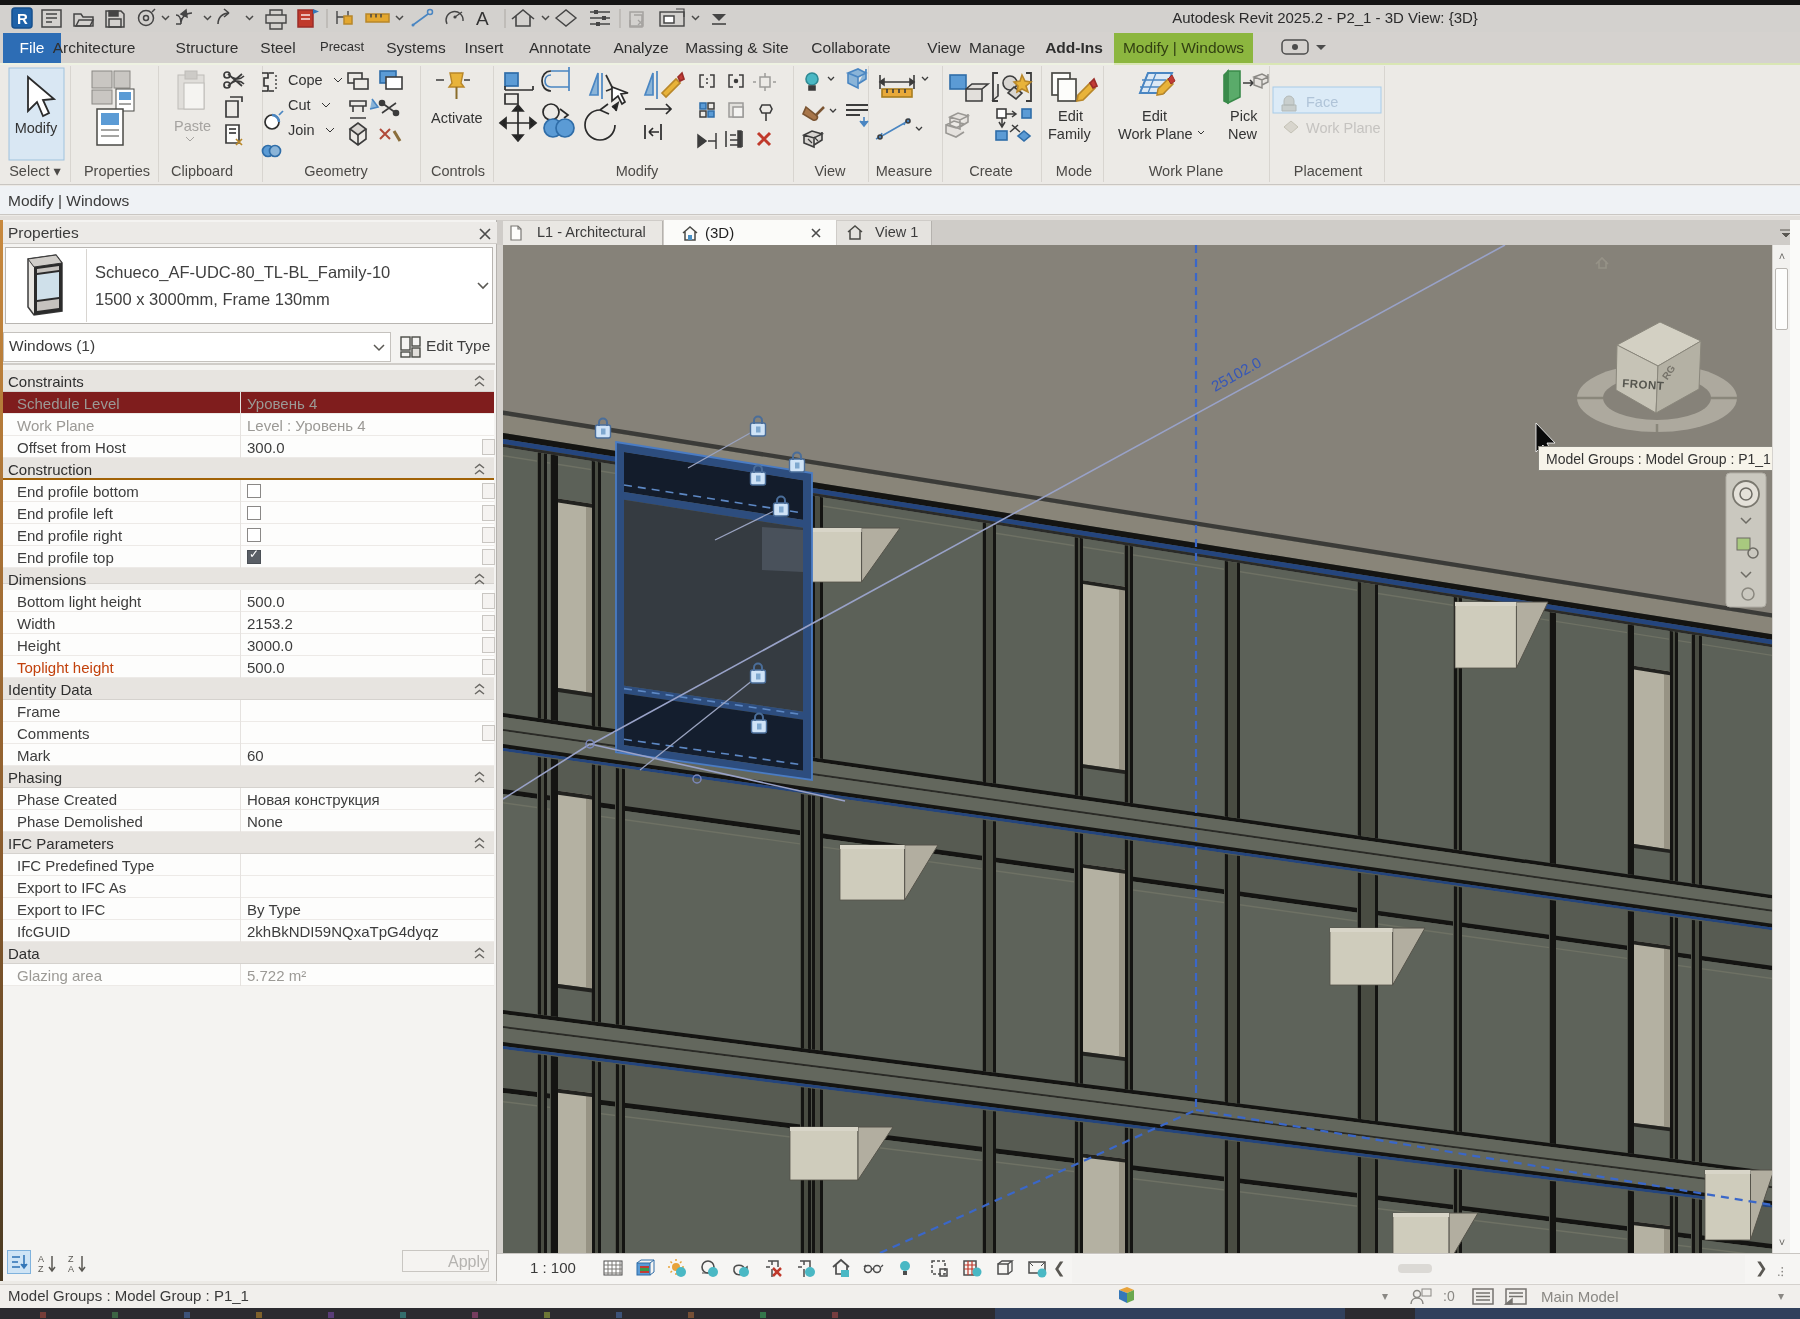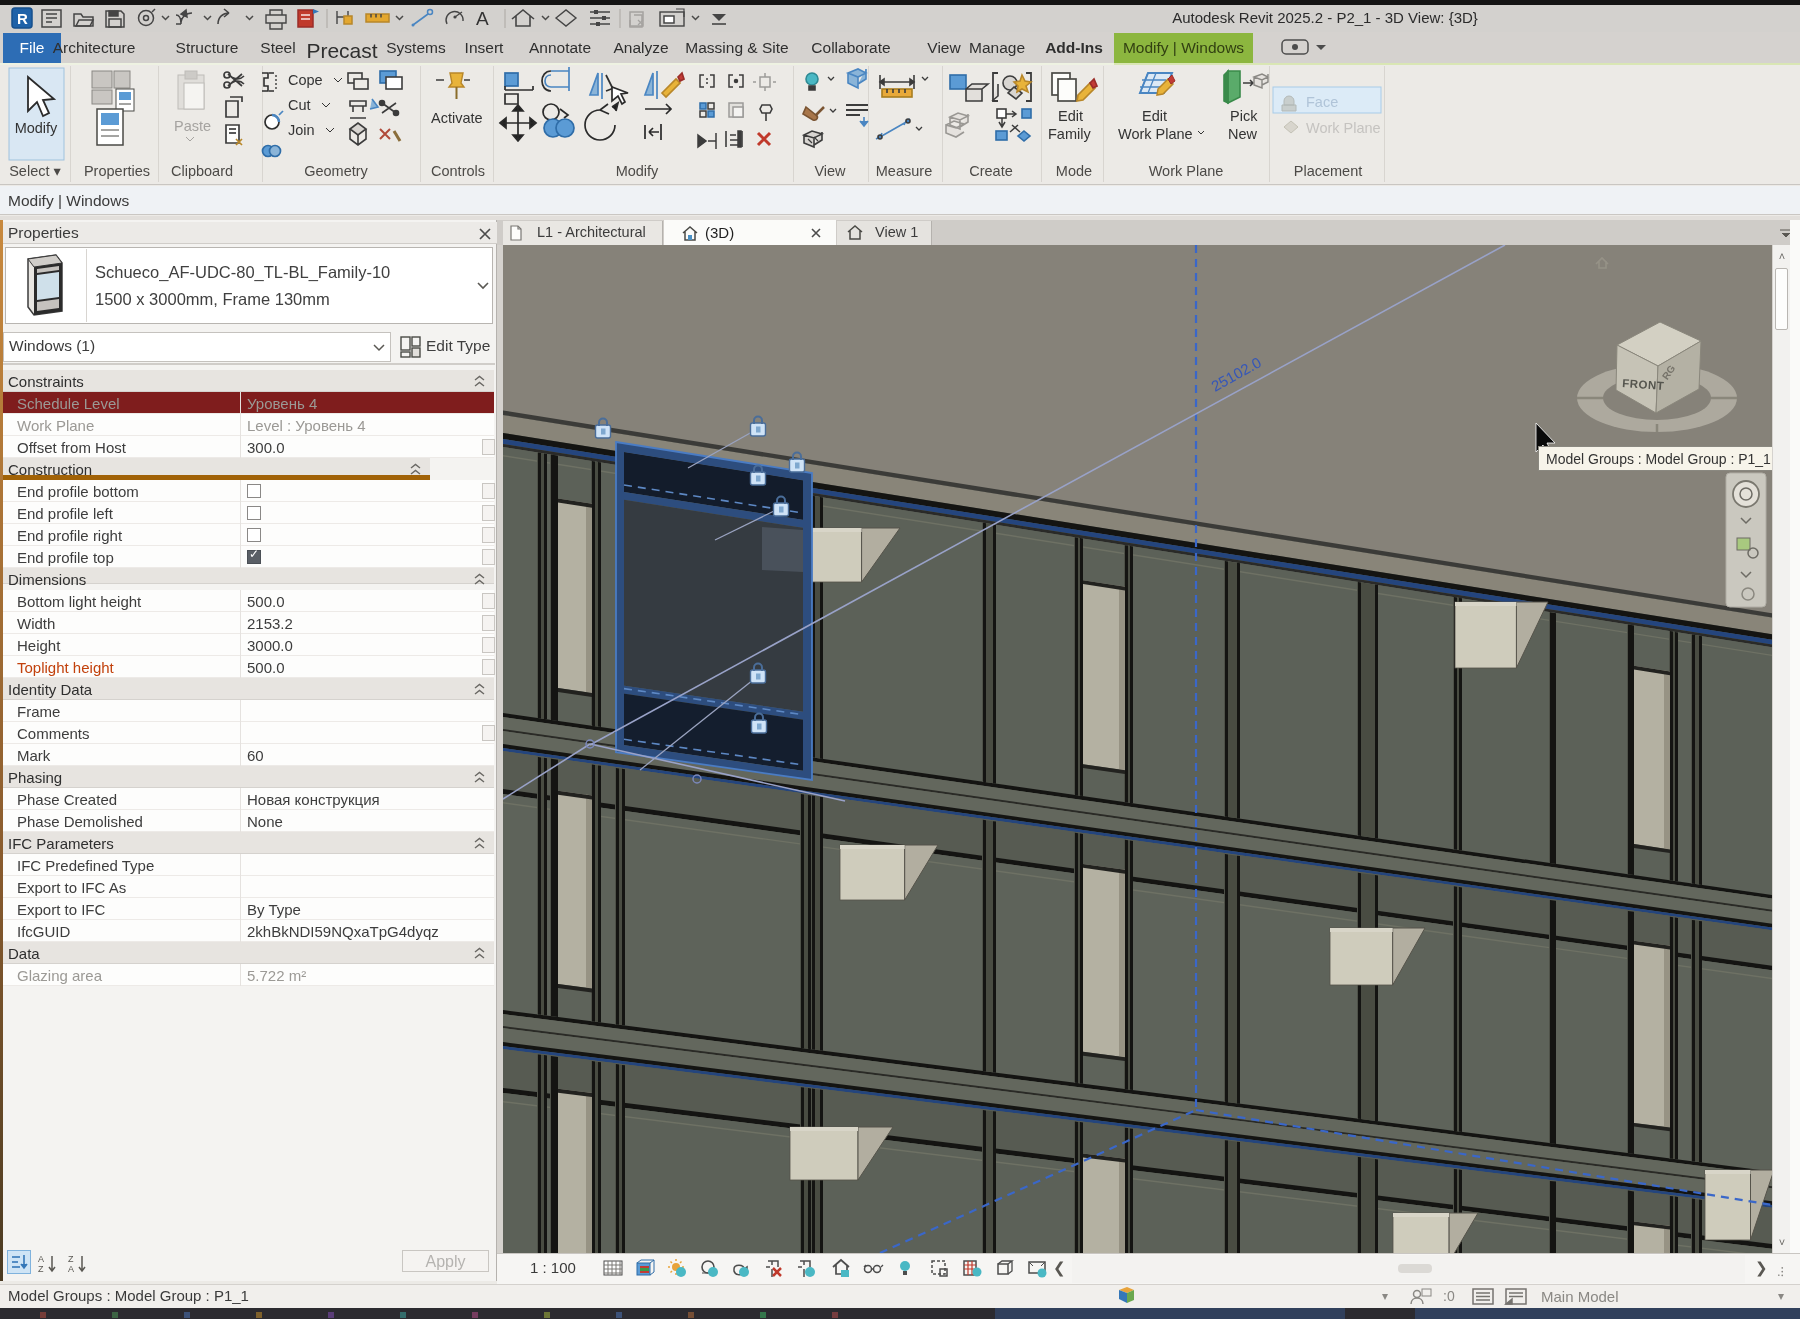--- a/index.html
+++ b/index.html
@@ -75,21 +75,21 @@
           <line x1="712" y1="19" x2="726" y2="19" stroke-width="1.6"></line>
 </g>
       </svg>
       <div style="position:absolute;left:1325px;top:9px;transform:translateX(-50%);font-size:15px;color:#2b2b2b;font-weight:normal;white-space:nowrap">Autodesk Revit 2025.2 - P2_1 - 3D View: {3D}</div>
     </div>
     <div style="position:absolute;left:0;top:32px;width:1800px;height:31px;background:#d5d2cf">
       <div style="position:absolute;left:3px;top:1px;width:58px;height:30px;background:#2d6db5;color:#fff;font-size:15.5px;text-align:center;line-height:30px">File</div>
       <div style="position:absolute;left:94px;top:7px;transform:translateX(-50%);font-size:15.5px;color:#2f2f2f;font-weight:normal;white-space:nowrap">Architecture</div>
       <div style="position:absolute;left:207px;top:7px;transform:translateX(-50%);font-size:15.5px;color:#2f2f2f;font-weight:normal;white-space:nowrap">Structure</div>
       <div style="position:absolute;left:278px;top:7px;transform:translateX(-50%);font-size:15.5px;color:#2f2f2f;font-weight:normal;white-space:nowrap">Steel</div>
-      <div style="position:absolute;left:342px;top:7px;transform:translateX(-50%);font-size:21px;color:#2f2f2f;font-weight:normal;white-space:nowrap">Precast</div>
+      <div style="position:absolute;left:342px;top:7px;transform:translateX(-50%);font-size:13px;color:#2f2f2f;font-weight:normal;white-space:nowrap">Precast</div>
       <div style="position:absolute;left:416px;top:7px;transform:translateX(-50%);font-size:15.5px;color:#2f2f2f;font-weight:normal;white-space:nowrap">Systems</div>
       <div style="position:absolute;left:484px;top:7px;transform:translateX(-50%);font-size:15.5px;color:#2f2f2f;font-weight:normal;white-space:nowrap">Insert</div>
       <div style="position:absolute;left:560px;top:7px;transform:translateX(-50%);font-size:15.5px;color:#2f2f2f;font-weight:normal;white-space:nowrap">Annotate</div>
       <div style="position:absolute;left:641px;top:7px;transform:translateX(-50%);font-size:15.5px;color:#2f2f2f;font-weight:normal;white-space:nowrap">Analyze</div>
       <div style="position:absolute;left:737px;top:7px;transform:translateX(-50%);font-size:15.5px;color:#2f2f2f;font-weight:normal;white-space:nowrap">Massing &amp; Site</div>
       <div style="position:absolute;left:851px;top:7px;transform:translateX(-50%);font-size:15.5px;color:#2f2f2f;font-weight:normal;white-space:nowrap">Collaborate</div>
       <div style="position:absolute;left:944px;top:7px;transform:translateX(-50%);font-size:15.5px;color:#2f2f2f;font-weight:normal;white-space:nowrap">View</div>
       <div style="position:absolute;left:997px;top:7px;transform:translateX(-50%);font-size:15.5px;color:#2f2f2f;font-weight:normal;white-space:nowrap">Manage</div>
       <div style="position:absolute;left:1074px;top:7px;transform:translateX(-50%);font-size:15.5px;color:#2f2f2f;font-weight:bold;white-space:nowrap">Add-Ins</div>
       <div style="position:absolute;left:1114px;top:1px;width:139px;height:30px;background:#8cb63f;color:#324012;font-size:15.5px;text-align:center;line-height:30px">Modify | Windows</div>
@@ -383,21 +383,21 @@
           <span style="position:absolute;left:244px;top:3px;font-size:15px;color:#9b9995">Уровень 4</span>
         </div><div style="position:absolute;left:3px;top:194px;width:491px;height:22px;background:#fdfdfc;border-bottom:1px solid #edeae7">
           <span style="position:absolute;left:14px;top:3px;font-size:15px;color:#9b9995">Work Plane</span>
           <span style="position:absolute;left:237px;top:0;width:1px;height:22px;background:#e5e2df"></span>
           <span style="position:absolute;left:244px;top:3px;font-size:15px;color:#9b9995">Level : Уровень 4</span>
         </div><div style="position:absolute;left:3px;top:216px;width:491px;height:22px;background:#fdfdfc;border-bottom:1px solid #edeae7">
           <span style="position:absolute;left:14px;top:3px;font-size:15px;color:#3d3d3d">Offset from Host</span>
           <span style="position:absolute;left:237px;top:0;width:1px;height:22px;background:#e5e2df"></span>
           <span style="position:absolute;left:244px;top:3px;font-size:15px;color:#3d3d3d">300.0</span>
           <span style="position:absolute;left:479px;top:3px;width:13px;height:16px;background:#f5f3f1;border:1px solid #c9c6c2"></span>
-        </div><div style="position:absolute;left:3px;top:238px;width:427px;height:22px;background:#e7e4e0;border-bottom:5px solid #a16207">
+        </div><div style="position:absolute;left:3px;top:238px;width:491px;height:22px;background:#e7e4e0;border-bottom:2px solid #a16207">
           <span style="position:absolute;left:5px;top:3px;font-size:15px;color:#2f2f2f">Construction</span>
           <svg width="13" height="14" viewBox="0 0 13 14" style="position:absolute;right:8px;top:4px">
             <path d="M2 6 l4.5 -3.5 4.5 3.5 M2 12 l4.5 -3.5 4.5 3.5" fill="none" stroke="#6a6864" stroke-width="1.4"></path>
           </svg>
         </div><div style="position:absolute;left:3px;top:260px;width:491px;height:22px;background:#fdfdfc;border-bottom:1px solid #edeae7">
           <span style="position:absolute;left:14px;top:3px;font-size:15px;color:#3d3d3d">End profile bottom</span>
           <span style="position:absolute;left:237px;top:0;width:1px;height:22px;background:#e5e2df"></span>
           <span style="position:absolute;left:244px;top:4px;width:14px;height:14px;background:#fff;border:1px solid #8a8886"></span>
           <span style="position:absolute;left:479px;top:3px;width:13px;height:16px;background:#f5f3f1;border:1px solid #c9c6c2"></span>
         </div><div style="position:absolute;left:3px;top:282px;width:491px;height:22px;background:#fdfdfc;border-bottom:1px solid #edeae7">
@@ -516,21 +516,21 @@
             <path d="M14 2 v14 m-3 -3 l3 4 3 -4"></path>
           </g>
         </svg>
 <svg width="20" height="20" viewBox="0 0 20 20" style="position:absolute;left:68px;top:1034px">
           <g stroke="#5a5853" stroke-width="1.5" fill="none">
             <text x="0" y="8" font-size="9" fill="#5a5853" stroke="none">Z</text>
             <text x="0" y="18" font-size="9" fill="#5a5853" stroke="none">A</text>
             <path d="M14 2 v14 m-3 -3 l3 4 3 -4"></path>
           </g>
         </svg>
-<div style="position:absolute;left:402px;top:1030px;width:87px;height:22px;background:#f5f3f1;border:1px solid #c9c6c2;text-align:center;font-size:16px;color:#b5b3b0;line-height:21px">Apply</div>
+<div style="position:absolute;left:402px;top:1030px;width:87px;height:22px;background:#f5f3f1;border:1px solid #c9c6c2;text-align:right;font-size:16px;color:#b5b3b0;line-height:21px">Apply</div>
 </path></div>
     <div style="position:absolute;left:497px;top:220px;width:1303px;height:25px;background:#cfccc8">
       <div style="position:absolute;left:6px;top:1px;width:160px;height:24px;background:#e9e7e3;border-right:1px solid #b5b2ae"></div>
 <svg width="16" height="16" viewBox="0 0 16 16" style="position:absolute;left:11px;top:5px">
         <path d="M3 1 h7 l3 3 v11 h-10 z" fill="#fdfdfb" stroke="#7a7874" stroke-width="1.2"></path>
         <path d="M10 1 v3 h3" fill="none" stroke="#7a7874" stroke-width="1.2"></path>
       </svg>
       <div style="position:absolute;left:40px;top:4px;font-size:14.5px;color:#3c3c3c;white-space:nowrap">L1 - Architectural</div>
       <div style="position:absolute;left:167px;top:0px;width:172px;height:25px;background:#fbfbf9"></div>
 <div style="position:absolute;left:340px;top:1px;width:95px;height:24px;background:#e5e3df;border-right:1px solid #b5b2ae"></div>

